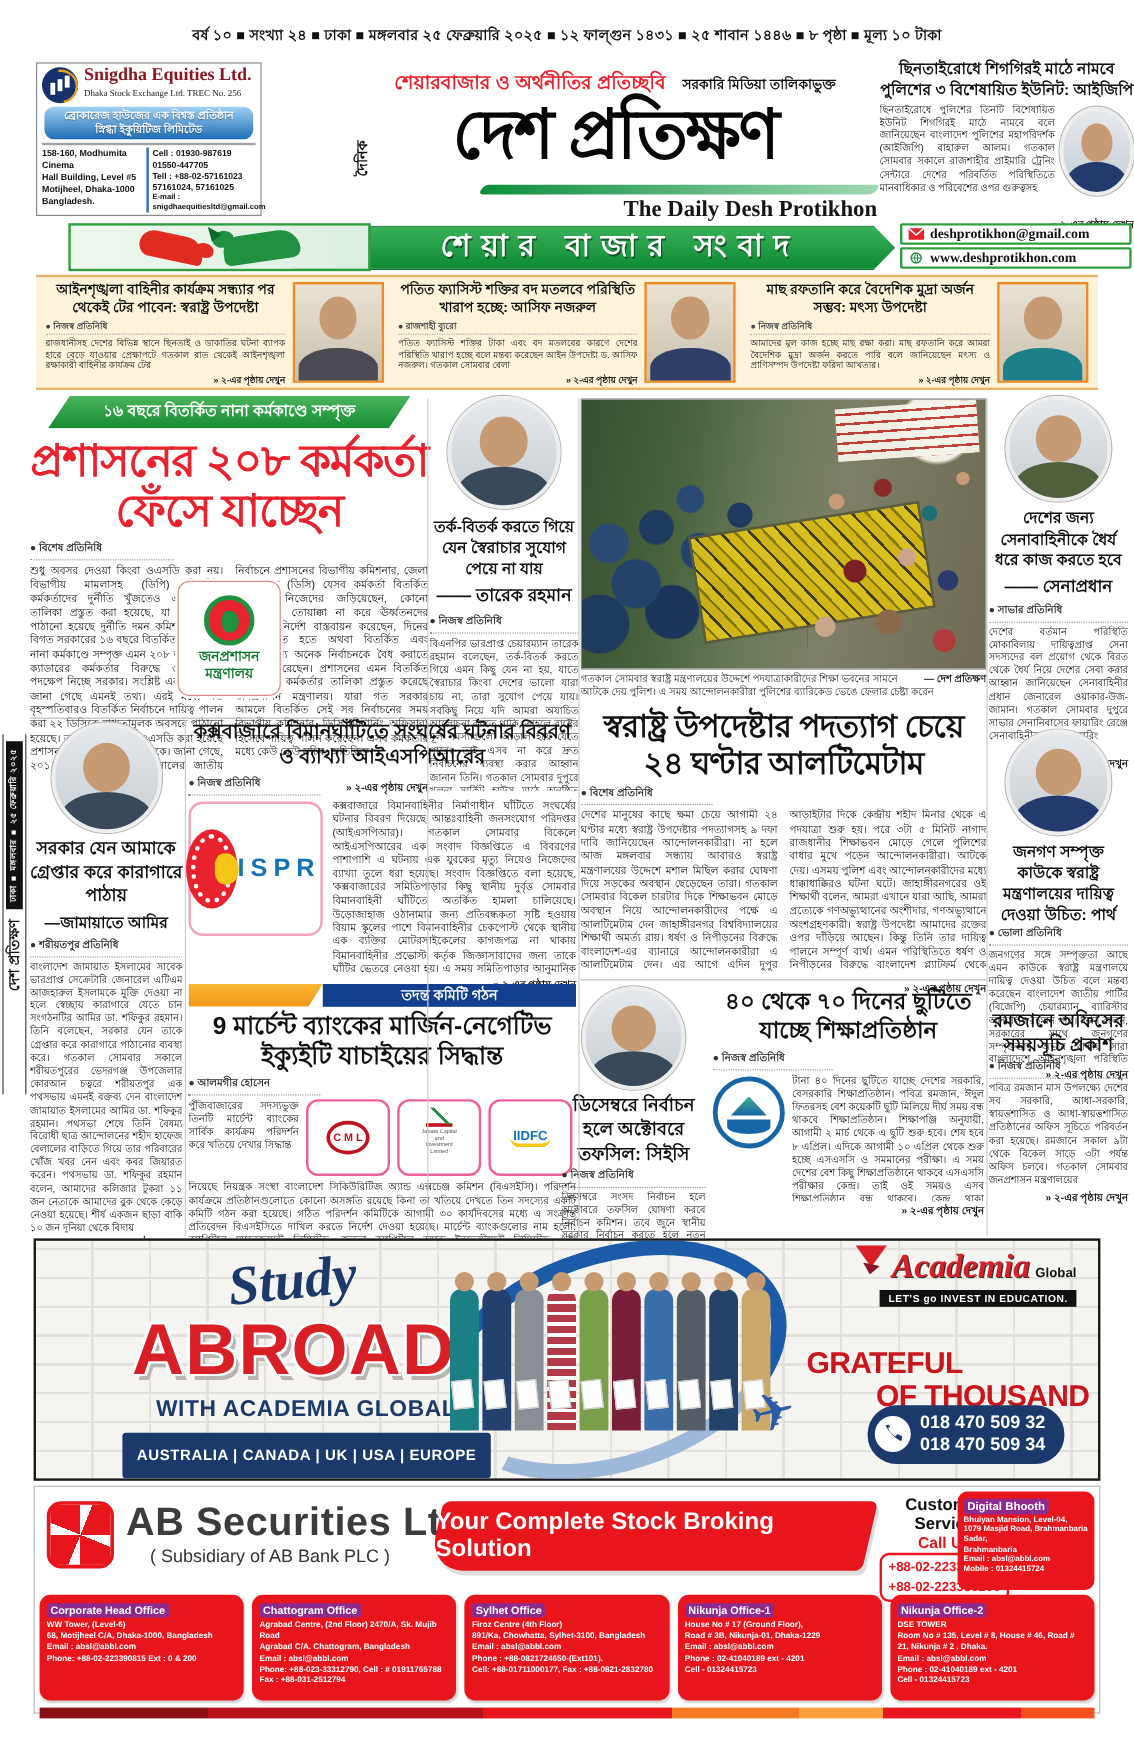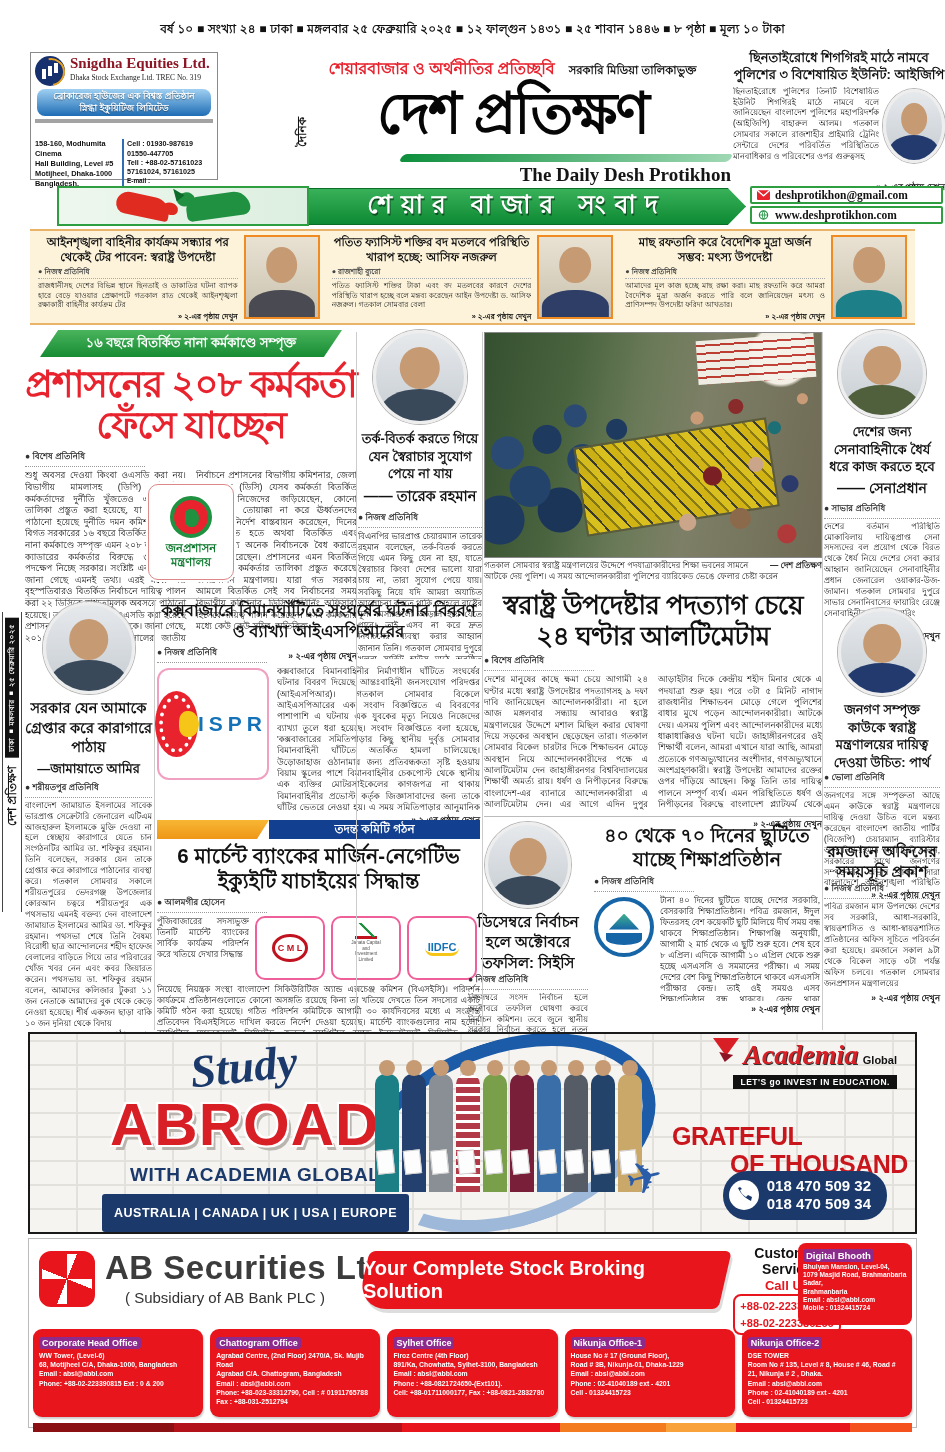--- a/index.html
+++ b/index.html
@@ -27,21 +27,21 @@
 
 .dateline{left:0;top:20px;width:945px;text-align:center;font-size:12px;font-weight:bold;letter-spacing:.2px}
 .snig{left:30px;top:52px;width:188px;height:128px;border:1px solid #8a8a8a;background:#fff;padding:3px 4px}
 .snig-top{display:flex;gap:5px;}
 .snig-logo{width:30px;height:30px;border-radius:50%;background:#17306e;position:relative;flex:0 0 auto}
 .snig-logo::before{content:"";position:absolute;left:7px;bottom:7px;width:4px;height:10px;background:#fff;box-shadow:6px -3px 0 #fff,12px -6px 0 #fff}
 .snig-logo::after{content:"";position:absolute;left:2px;top:2px;width:24px;height:24px;border:2px solid transparent;border-top-color:#e8a020;border-right-color:#e8a020;border-radius:50%;transform:rotate(35deg)}
 .snig-name{font-family:"Liberation Serif",serif;font-weight:bold;font-size:15px;color:#8c1626;line-height:1}
 .snig-trec{font-family:"Liberation Serif",serif;font-size:7.5px;color:#222;margin-top:2px}
 .snig-tag{margin:3px 2px;background:linear-gradient(180deg,#9fd0f2,#1f6db5);border-radius:8px;color:#fff;font-size:9px;font-weight:bold;text-align:center;padding:2px 10px;line-height:1.3;text-shadow:0 1px 1px #0006}
-.snig-bot{display:flex;border-top:4px solid #a3a3a3;padding-top:16px}
+.snig-bot{display:flex;border-top:2px solid #a3a3a3;padding-top:2px}
 .snig-addr{width:50%;font-size:7.4px;font-weight:bold;line-height:1.35;padding-right:3px;border-right:2px solid #2f6db5}
 .snig-con{width:50%;font-size:7.2px;font-weight:bold;line-height:1.3;padding-left:3px}
 .masthead{left:290px;top:56px;width:445px;height:130px}
 .mh-row{display:flex;align-items:baseline;gap:14px;justify-content:center}
 .mh-tag{color:#e8232e;font-size:16px;font-weight:bold;text-shadow:0 0 1px #fff}
 .mh-listed{font-size:11.5px;font-weight:bold}
 .mh-title{font-size:57px;font-weight:900;line-height:1;text-align:center;letter-spacing:-2px;margin-top:2px;color:#060606}
 .mh-daily{position:absolute;left:-2px;top:66px;transform:rotate(-90deg);font-size:12px;font-weight:bold}
 .mh-swoosh{position:absolute;right:4px;bottom:24px;width:330px;height:8px;border-radius:4px;background:linear-gradient(90deg,#0d8f3c,#9fd8b4);transform:skewX(-35deg)}
 .mh-sub{position:absolute;right:4px;bottom:0;font-family:"Liberation Serif",serif;font-size:19px;font-weight:bold;color:#151515}
@@ -227,21 +227,21 @@
 
 <div class="page">
 
   <div class="abs dateline">বর্ষ ১০ ■ সংখ্যা ২৪ ■ ঢাকা ■ মঙ্গলবার ২৫ ফেব্রুয়ারি ২০২৫ ■ ১২ ফাল্গুন ১৪৩১ ■ ২৫ শাবান ১৪৪৬ ■ ৮ পৃষ্ঠা ■ মূল্য ১০ টাকা</div>
 
   <div class="abs snig">
     <div class="snig-top">
       <div class="snig-logo"></div>
       <div>
         <div class="snig-name">Snigdha Equities Ltd.</div>
-        <div class="snig-trec">Dhaka Stock Exchange Ltd. TREC No. 319</div>
+        <div class="snig-trec">Dhaka Stock Exchange Ltd. TREC No. 256</div>
       </div>
     </div>
     <div class="snig-tag pre">ব্রোকারেজ হাউজের এক বিশ্বস্ত প্রতিষ্ঠান
 স্নিগ্ধা ইকুয়িটিজ লিমিটেড</div>
     <div class="snig-bot">
       <div class="snig-addr pre">158-160, Modhumita Cinema
 Hall Building, Level #5
 Motijheel, Dhaka-1000
 Bangladesh.</div>
       <div class="snig-con">
@@ -413,21 +413,21 @@
       <div class="ispr-body jus clip">কক্সবাজারে বিমানবাহিনীর নির্মাণাধীন ঘাঁটিতে সংঘর্ষের ঘটনার বিবরণ দিয়েছে আন্তঃবাহিনী জনসংযোগ পরিদপ্তর (আইএসপিআর)। গতকাল সোমবার বিকেলে আইএসপিআরের এক সংবাদ বিজ্ঞপ্তিতে এ বিবরণের পাশাপাশি এ ঘটনায় এক যুবকের মৃত্যু নিয়েও নিজেদের ব্যাখ্যা তুলে ধরা হয়েছে। সংবাদ বিজ্ঞপ্তিতে বলা হয়েছে, 'কক্সবাজারের সমিতিপাড়ার কিছু স্থানীয় দুর্বৃত্ত সোমবার বিমানবাহিনী ঘাঁটিতে অতর্কিত হামলা চালিয়েছে। উড়োজাহাজ ওঠানামার জন্য প্রতিবন্ধকতা সৃষ্টি হওয়ায় বিয়াম স্কুলের পাশে বিমানবাহিনীর চেকপোস্ট থেকে স্থানীয় এক ব্যক্তির মোটরসাইকেলের কাগজপত্র না থাকায় বিমানবাহিনীর প্রভোস্ট কর্তৃক জিজ্ঞাসাবাদের জন্য তাকে ঘাঁটির ভেতরে নেওয়া হয়। এ সময় সমিতিপাড়ার আনুমানিক দুই শতাধিকেরও</div>
     </div>
     <div class="more" style="clear:both">» ২-এর পৃষ্ঠায় দেখুন</div>
   </div>
 
   <div class="abs merchant">
     <div class="m-kicker">
       <div class="mk-left"></div>
       <div class="mk-right">তদন্ত কমিটি গঠন</div>
     </div>
-    <div class="m-hl">6 মার্চেন্ট ব্যাংকের মার্জিন-নেগেটিভ ইক্যুইটি যাচাইয়ের সিদ্ধান্ত</div>
+    <div class="m-hl">9 মার্চেন্ট ব্যাংকের মার্জিন-নেগেটিভ ইক্যুইটি যাচাইয়ের সিদ্ধান্ত</div>
     <div class="byline" style="width:110px">● আলমগীর হোসেন</div>
     <div class="m-row">
       <div class="m-intro">পুঁজিবাজারের সদস্যভুক্ত তিনটি মার্চেন্ট ব্যাংকের সার্বিক কার্যক্রম পরিদর্শন করে খতিয়ে দেখার সিদ্ধান্ত</div>
       <div class="m-card">
         <div class="cml-circle">C M L</div>
       </div>
       <div class="m-card">
         <div class="jcl-glyph"></div>
         <div class="m-card-cap pre">Janata Capital and
 Investment Limited</div>

